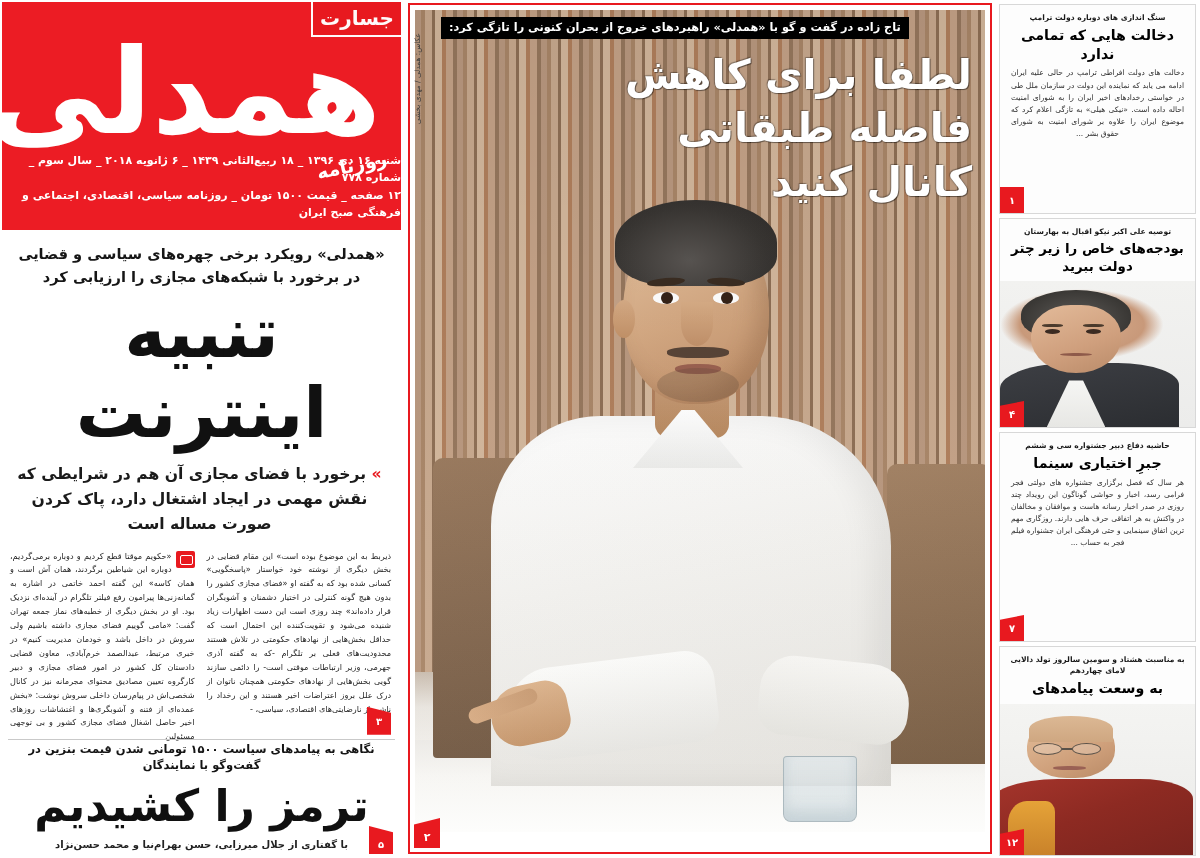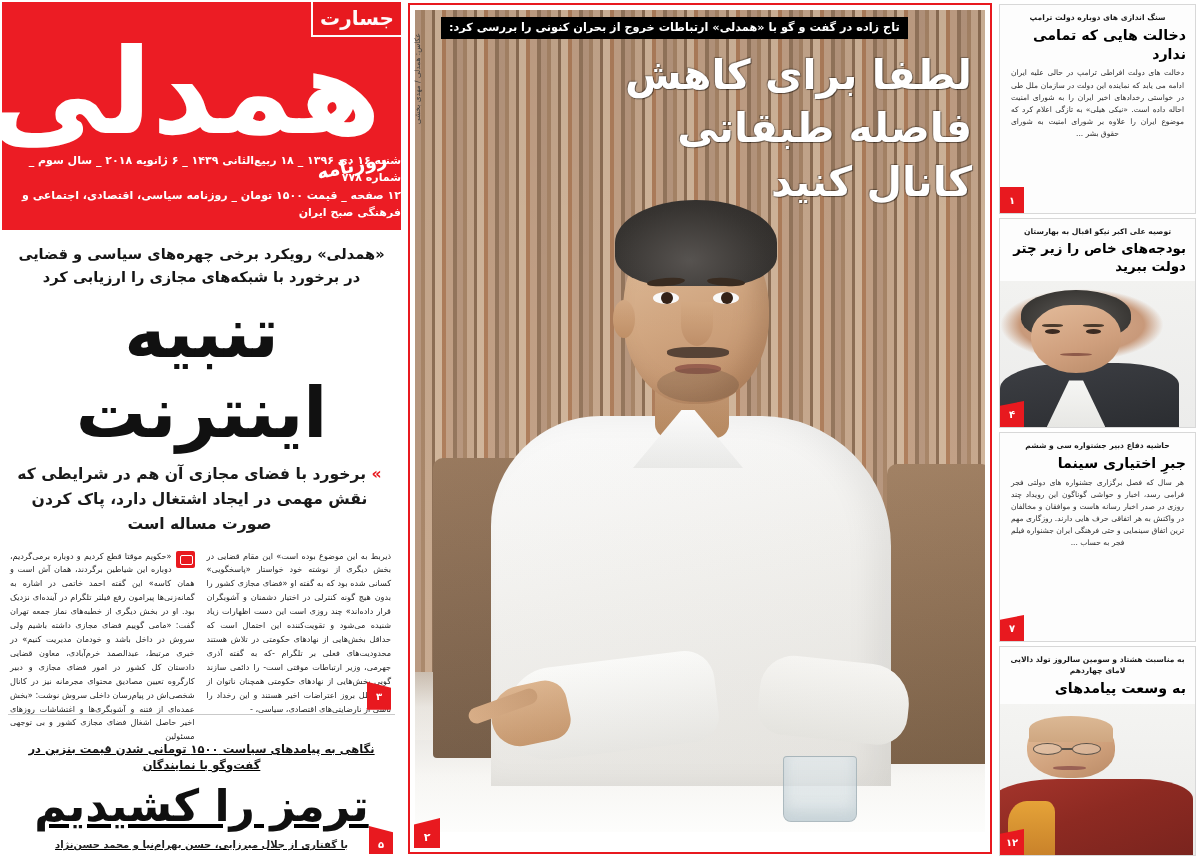--- a/index.html
+++ b/index.html
@@ -53,20 +53,21 @@
     font-weight: 600;
     letter-spacing: -0.1px;
     margin-bottom: 3px;
   }
 
   .tc-head {
     font-size: 14.2px;
     line-height: 1.32;
     font-weight: 800;
     color: #000;
+    text-align: center;
     letter-spacing: -0.3px;
     margin-bottom: 4px;
   }
 
   .tc-head.two-line { font-size: 13.4px; }
 
   .tc-body {
     font-size: 7.5px;
     line-height: 1.62;
     color: #2e2e2e;
@@ -514,23 +515,22 @@
     font-size: 10px; font-weight: 700;
     display: flex; align-items: flex-end; justify-content: center;
     padding-bottom: 4px;
     clip-path: polygon(0 0, 100% 22%, 100% 100%, 0 100%);
   }
 
   .bottom-story {
     position: relative;
     border-top: 1px solid #c9c9c9;
     margin: 4px 6px 0 6px;
-    padding: 26px 8px 4px 8px;
+    padding: 1px 8px 4px 8px;
     flex: 0 0 auto;
-    text-decoration: underline;
   }
   .bs-kicker {
     text-align: center;
     font-size: 11.5px;
     font-weight: 700;
     color: #141414;
     line-height: 1.4;
     letter-spacing: -0.2px;
   }
   .bs-head {
@@ -650,21 +650,21 @@
           <span class="m-armR"></span>
           <span class="m-armL"></span>
           <span class="m-handL"></span>
           <span class="m-finger"></span>
         </div>
 
         <span class="glass-cup"></span>
       </div>
 
       <div class="center-kicker-wrap">
-        <div class="center-kicker">تاج زاده در گفت و گو با «همدلی» ارتباطات خروج از بحران کنونی را بررسی کرد:</div>
+        <div class="center-kicker">تاج زاده در گفت و گو با «همدلی» راهبردهای خروج از بحران کنونی را تازگی کرد:</div>
       </div>
 
       <h1 class="center-head">
         <div>لطفا برای کاهش فاصله طبقاتی</div>
         <div>کانال کنید</div>
       </h1>
 
       <div class="photo-credit">عکاس: همدلی / مهدی بخشی</div>
 
       <div class="center-badge">۲</div>

